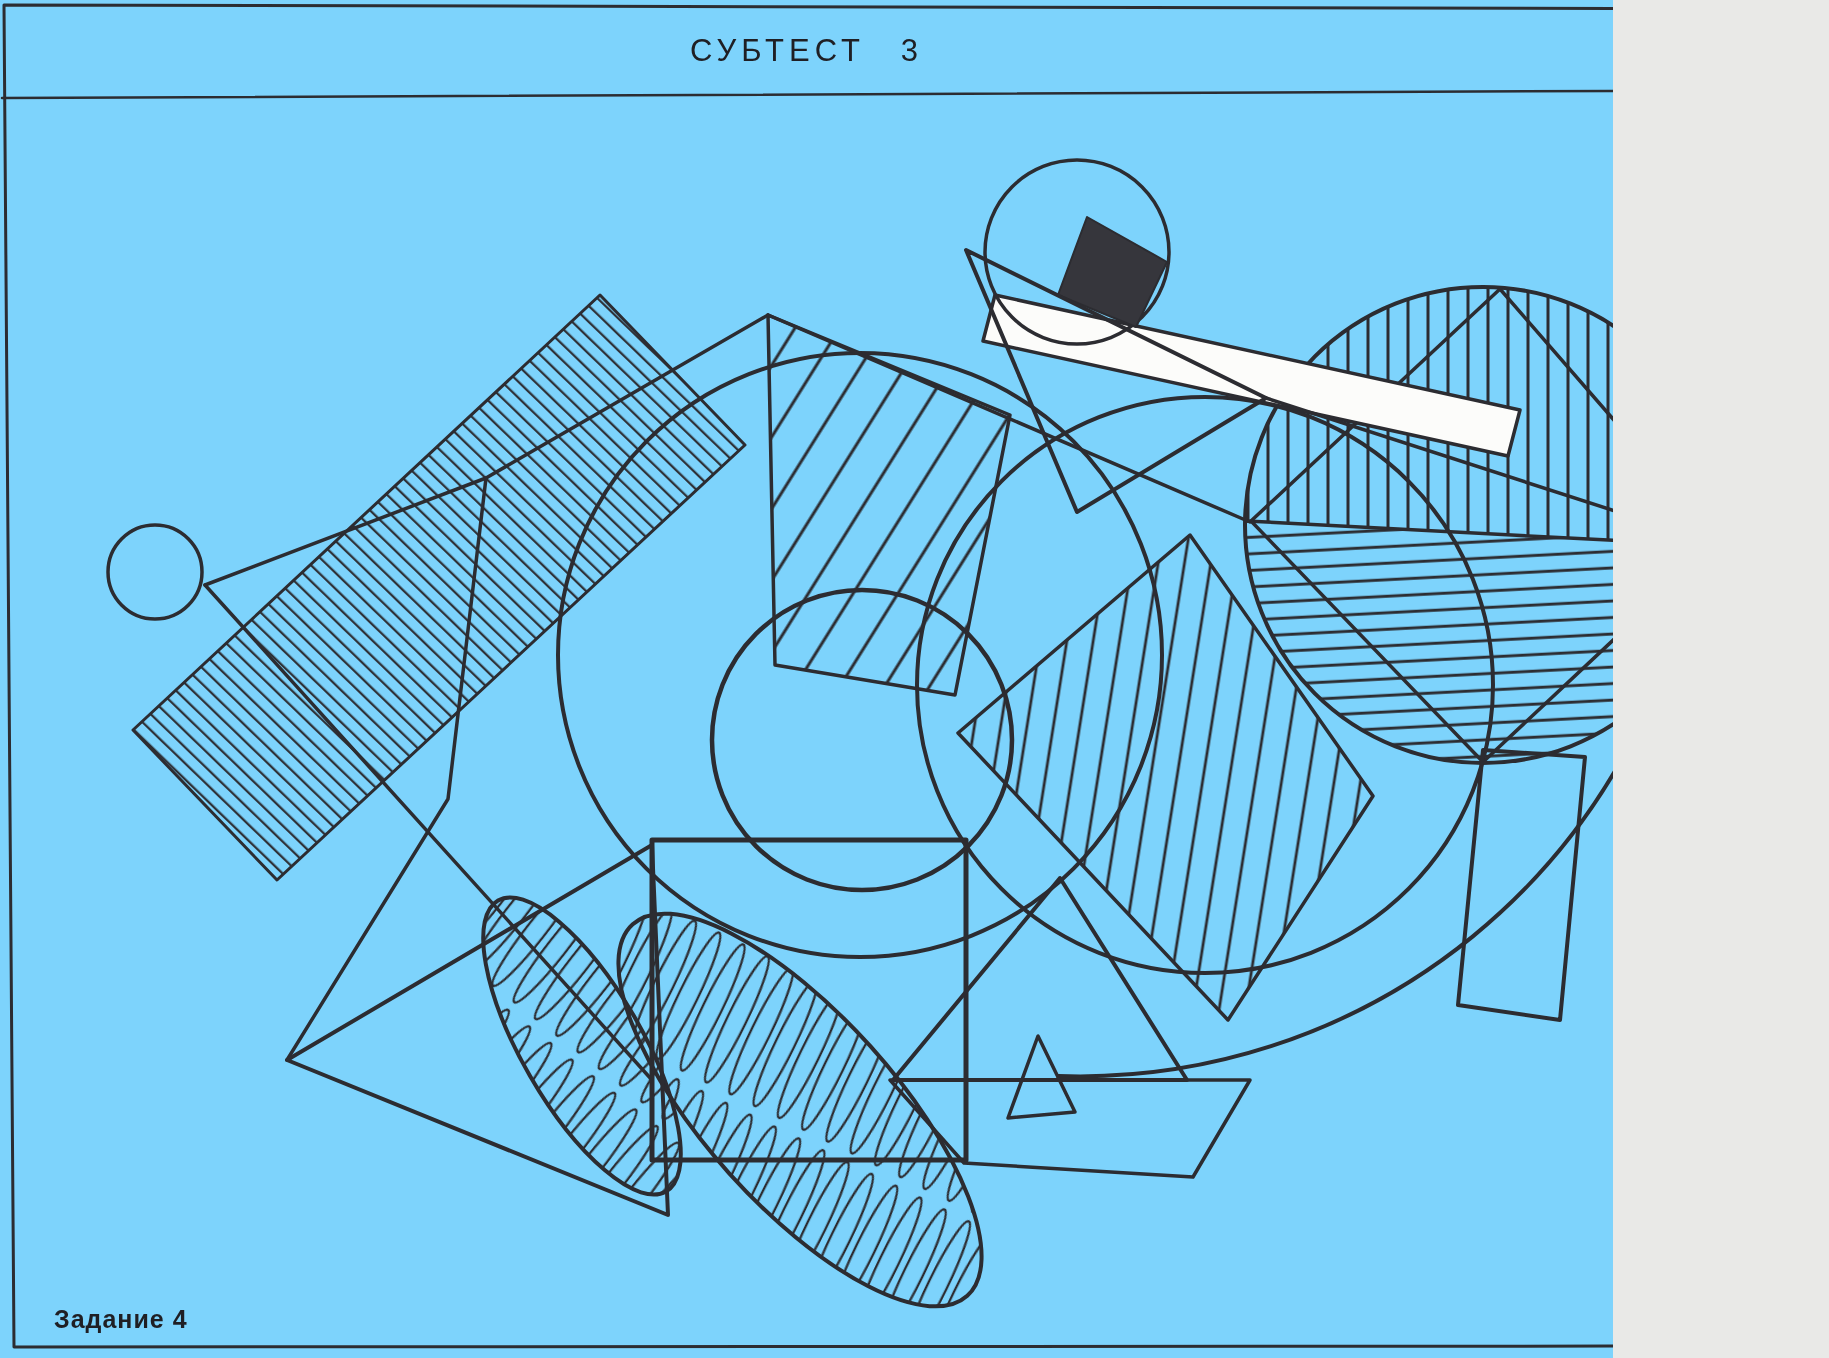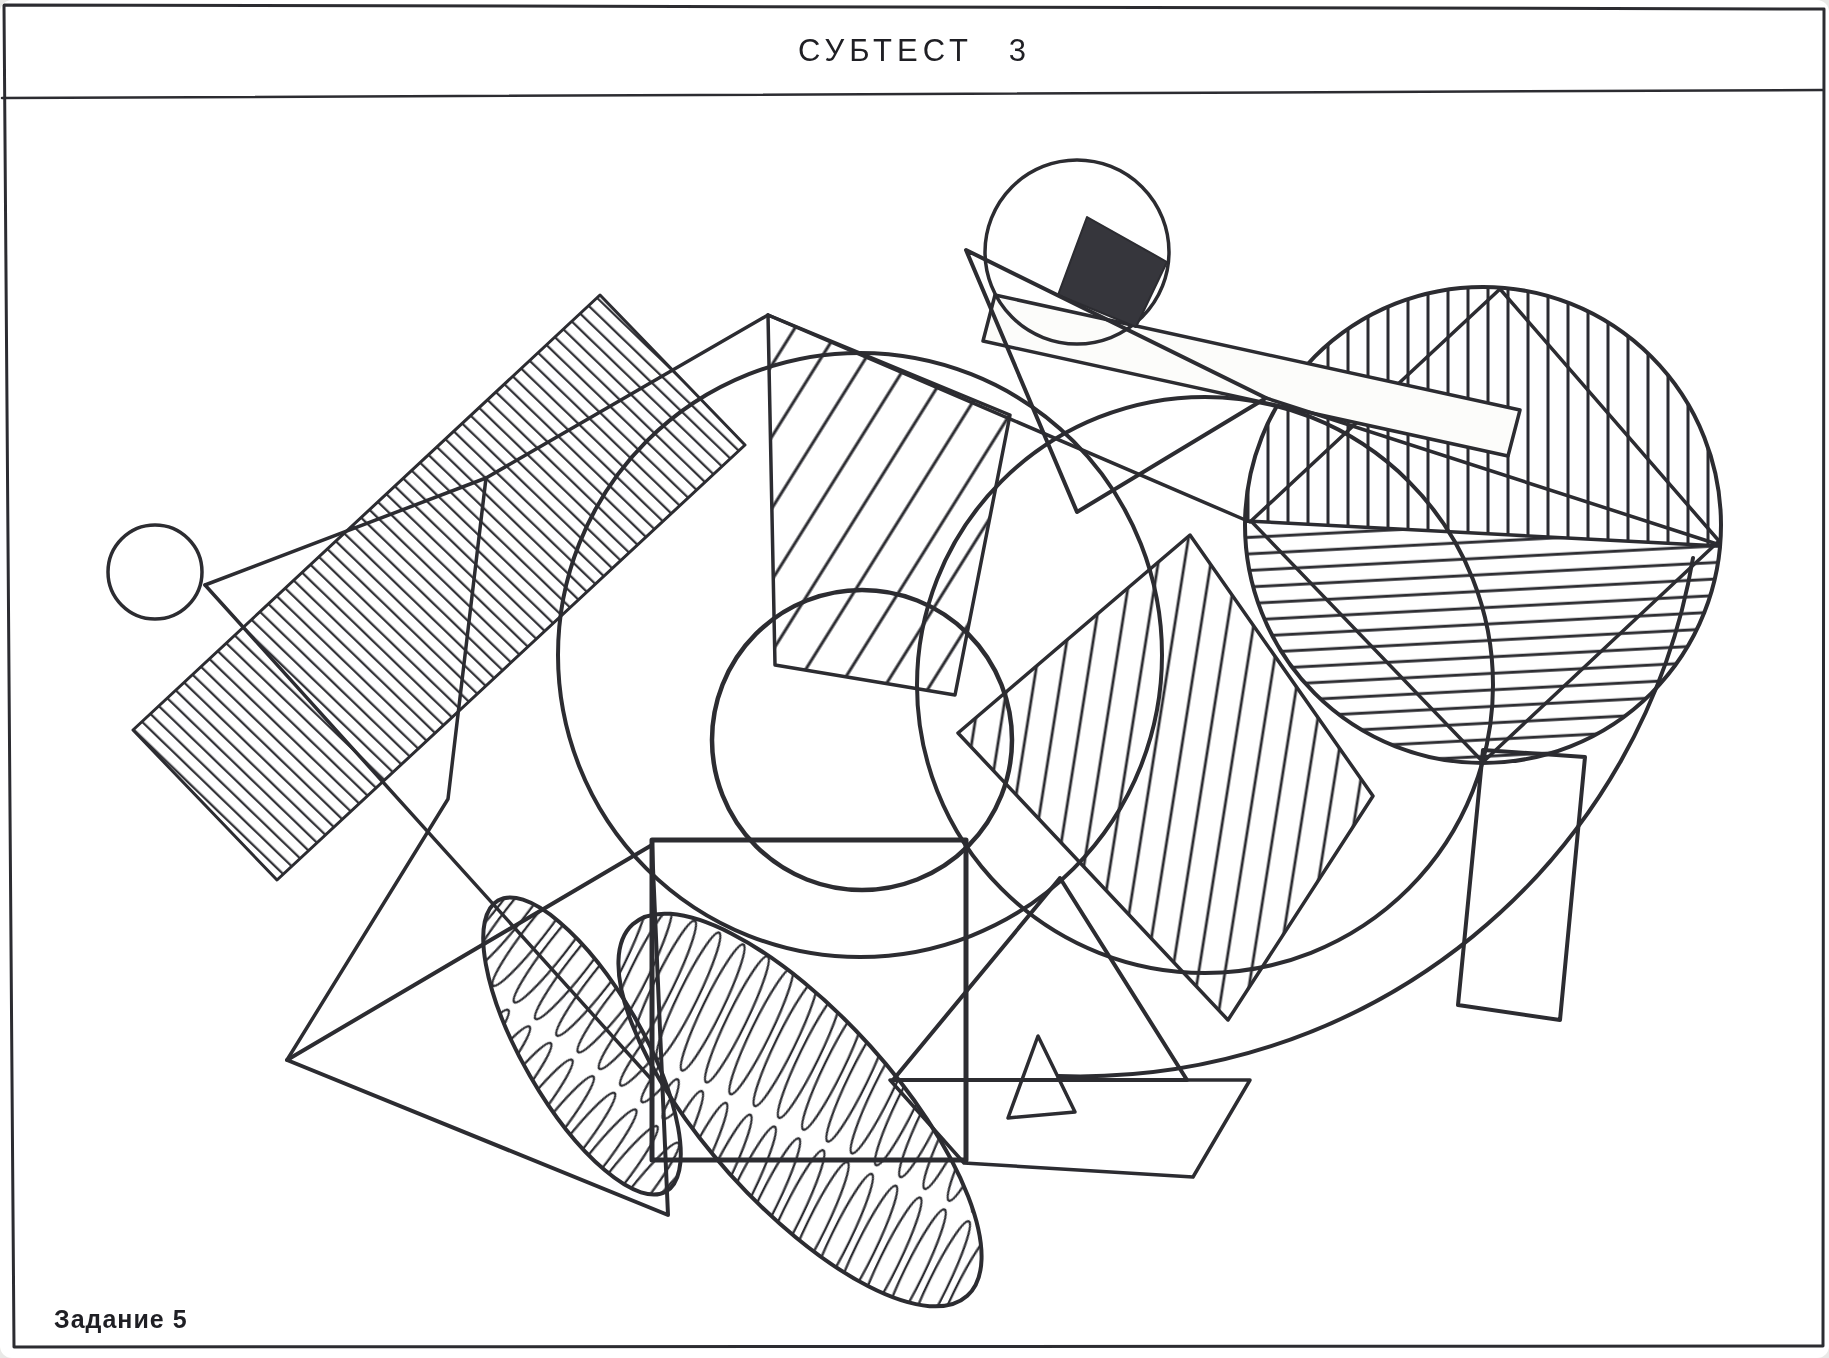--- a/index.html
+++ b/index.html
@@ -1,23 +1,22 @@
 <!DOCTYPE html>
 <html><head>
 <meta charset="utf-8">
 <style>
   html,body{margin:0;padding:0;background:#e9e9e7;}
   .page{
     position:relative;
-    width:1829px;height:1358px;
-    background:#ffffff;
+    width:1613px;height:1358px;
+    background:#7dd3fc;
     font-family:"Liberation Sans",sans-serif;
     color:#222226;
     overflow:hidden;
-    border-radius:12px;
   }
   .figure-svg{position:absolute;left:0;top:0;width:1829px;height:1358px;}
   .figure-svg *{stroke-linecap:round;stroke-linejoin:round;}
   .title{
     position:absolute;top:33px;left:0;width:100%;
     text-align:center;
     font-size:31px;font-weight:500;
     letter-spacing:5px;word-spacing:22px;
     color:#1f1f24;
   }
@@ -89,14 +88,14 @@
         <circle cx="1483" cy="525" r="238" fill="none" stroke="#2c2c31" stroke-width="4"></circle>
       </g>
       <polygon points="995,295 1520,410 1508,456 983,341" stroke="#2c2c31" stroke-width="3.5" fill="#fcfcfa"></polygon>
       <line x1="1266" y1="398" x2="1720" y2="545" stroke="#2c2c31" stroke-width="3.5" fill="none"></line>
       <polygon points="1483,750 1585,757 1560,1020 1458,1005" stroke="#2c2c31" stroke-width="4" fill="none"></polygon>
       <circle cx="1077" cy="252" r="92" stroke="#2c2c31" stroke-width="3.5" fill="none"></circle>
       <polygon points="1087,217 1167,262 1136,327 1058,295" stroke="#2c2c31" stroke-width="2" fill="#36363c"></polygon>
       <polygon points="966,250 1266,398 1077,512" stroke="#2c2c31" stroke-width="4" fill="none"></polygon>
     </svg>
 
-  <div class="task">Задание 5</div>
+  <div class="task">Задание 4</div>
 </div>
 
 </body></html>

